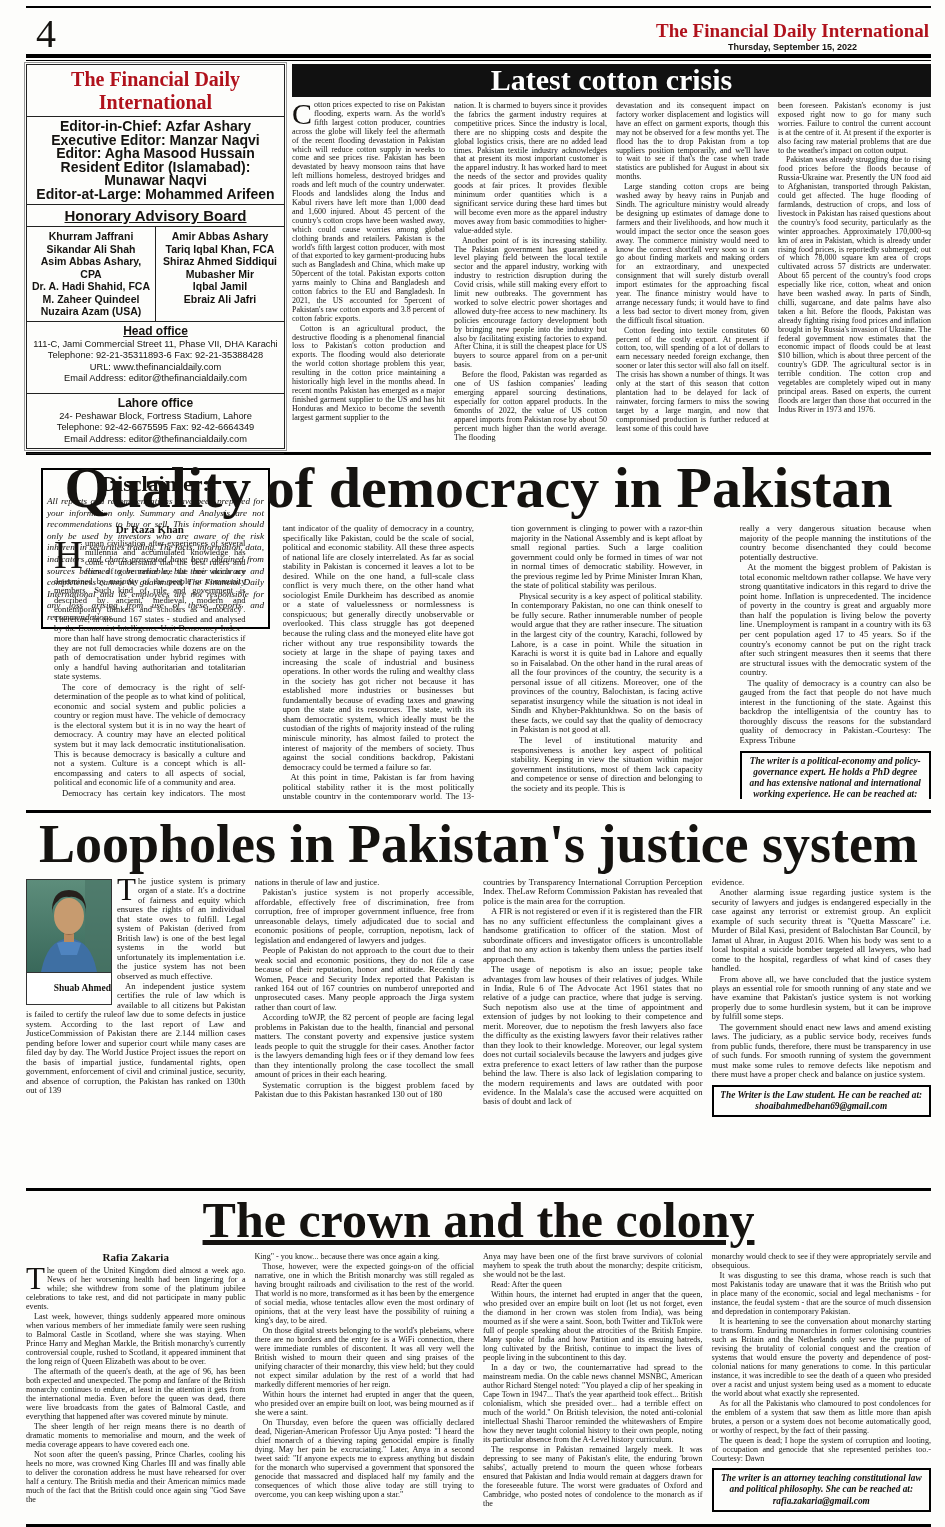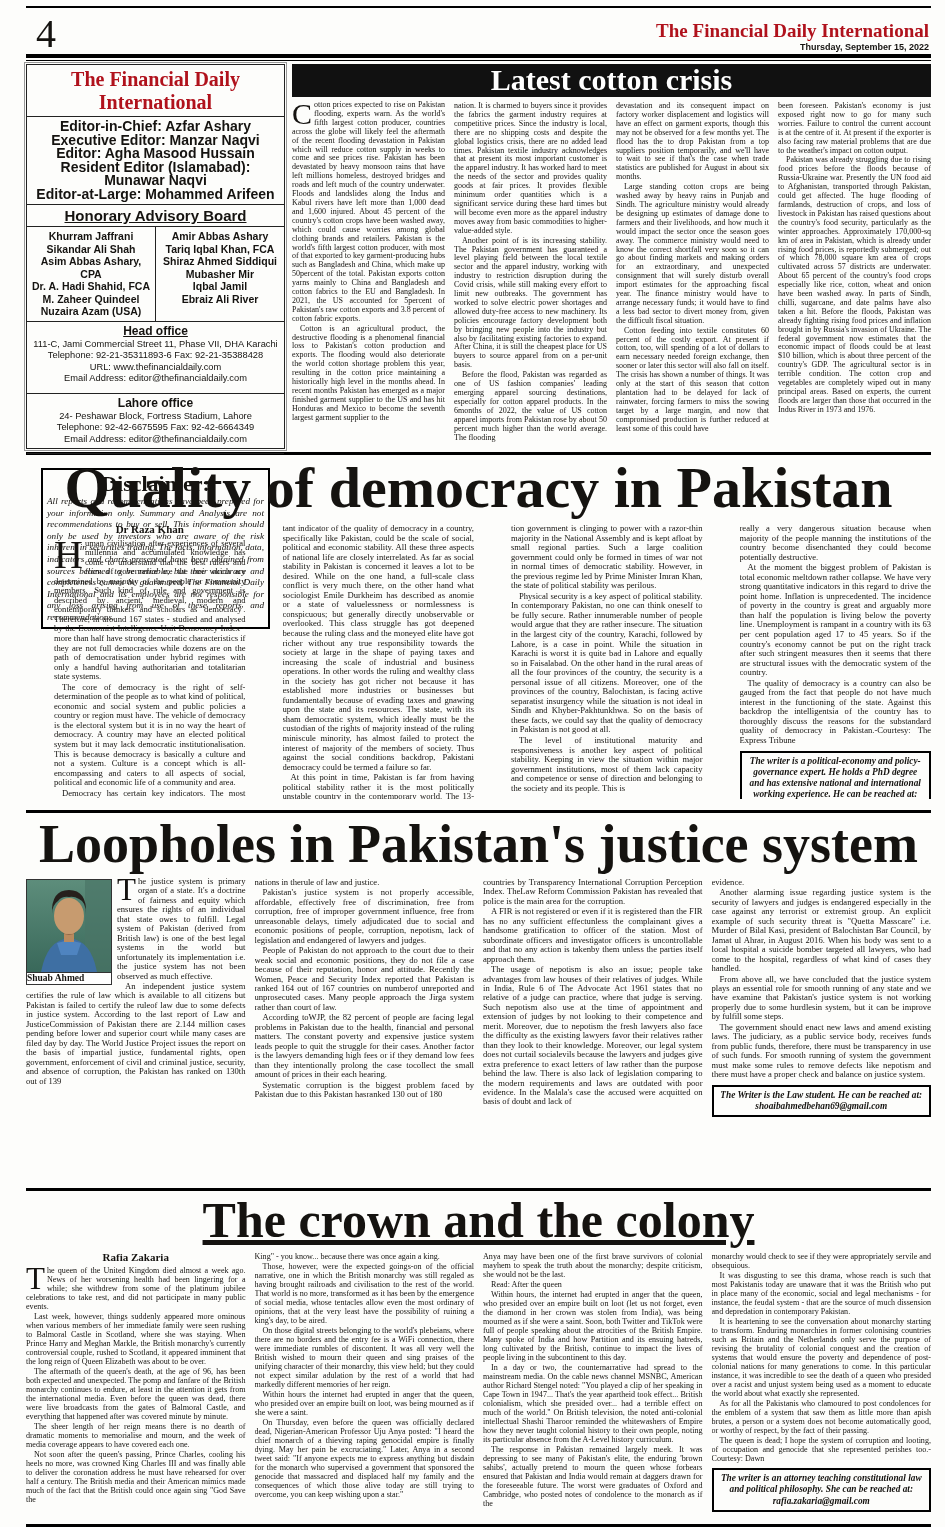--- a/index.html
+++ b/index.html
@@ -7,21 +7,21 @@
   body { font-family:"Liberation Serif", serif; color:#151310; }
   .page { width:945px; height:1527px; padding:0 14px 0 26px; position:relative; }
 
   
   .topline { border-top:2px solid #000; margin:6px 0 0 0; }
   .pagehead { display:flex; align-items:flex-end; height:46px; padding:2px 2px 1px 10px; }
   .pagenum { font-size:40px; line-height:38px; font-weight:400; }
   .section-title { font-variant:small-caps; font-size:30px; line-height:32px; letter-spacing:2px; margin-left:120px; font-weight:600; }
   .brand { margin-left:auto; text-align:center; }
   .brand-name { color:#b0121c; font-weight:bold; font-size:19px; line-height:20px; }
-  .brand-date { font-family:"Liberation Sans",sans-serif; font-weight:bold; font-size:9px; line-height:12px;text-align:right; }
+  .brand-date { font-family:"Liberation Sans",sans-serif; font-weight:bold; font-size:9px; line-height:12px; }
   .rule-a { border-top:4px solid #000; border-bottom:1px solid #000; height:7px; }
 
   
   .toprow { display:flex; gap:7px; height:385px; margin-top:3px; }
   .masthead { width:259px; border:1px solid #222; outline:1px solid #999; outline-offset:1px; font-family:"Liberation Sans",sans-serif; flex:none; display:flex; flex-direction:column; }
   .mh-title { color:#b0121c; font-family:"Liberation Serif",serif; font-weight:bold; font-size:20px; text-align:center; padding:3px 0 2px; border-bottom:1px solid #222; }
   .mh-editors { border-bottom:1px solid #222; padding:3px 2px; text-align:center; }
   .mh-editors div { font-weight:bold; font-size:14px; line-height:13.5px; }
   .mh-board-title { font-weight:bold; font-size:15px; text-decoration:underline; text-align:center; padding:2px 0; border-bottom:1px solid #222; }
   .mh-board { display:flex; border-bottom:1px solid #222; }
@@ -69,21 +69,21 @@
 
   .crown { height:330px; overflow:hidden; }
   .crown h1 { font-size:50px; line-height:54px; margin:2px 0 0;text-decoration:underline; }
   .crown .cols { height:264px; }
   .crown .col { font-size:8.1px; line-height:9.0px; }
 
   
   .photo-fig { float:left; width:86px; margin:2px 5px 2px 0; }
   .photo-frame { border:1px solid #333; display:block; }
   .photo-frame svg { display:block; width:100%; height:92px; }
-  .photo-cap { border:1px solid #333; border-top:none; text-align:left; font-weight:bold; font-size:9.5px; padding:1px 0; background:#fff; }
+  .photo-cap { border:1px solid #333; border-top:none; text-align:right; font-weight:bold; font-size:9.5px; padding:11px 0; background:#fff; }
 
   .bottombar { border-top:8px solid #000; margin-top:3px; }
 </style>
 </head>
 <body>
 
 <div class="page">
 
   <div class="topline"></div>
 
@@ -117,21 +117,21 @@
             <div>Dr. A. Hadi Shahid, FCA</div>
             <div>M. Zaheer Quindeel</div>
             <div>Nuzaira Azam (USA)</div>
           </div>
         <div class="mh-board-col">
             <div>Amir Abbas Ashary</div>
             <div>Tariq Iqbal Khan, FCA</div>
             <div>Shiraz Ahmed Siddiqui</div>
             <div>Mubasher Mir</div>
             <div>Iqbal Jamil</div>
-            <div>Ebraiz Ali River</div>
+            <div>Ebraiz Ali Jafri</div>
           </div>
       </div>
       <div class="mh-office">
         <div class="mh-office-title u">Head office</div>
         <div>
             <div class="addr">111-C, Jami Commercial Street 11, Phase VII, DHA Karachi</div>
             <div class="addr">Telephone: 92-21-35311893-6 Fax: 92-21-35388428</div>
             <div class="addr">URL: www.thefinancialdaily.com</div>
             <div class="addr">Email Address: editor@thefinancialdaily.com</div>
           </div>

